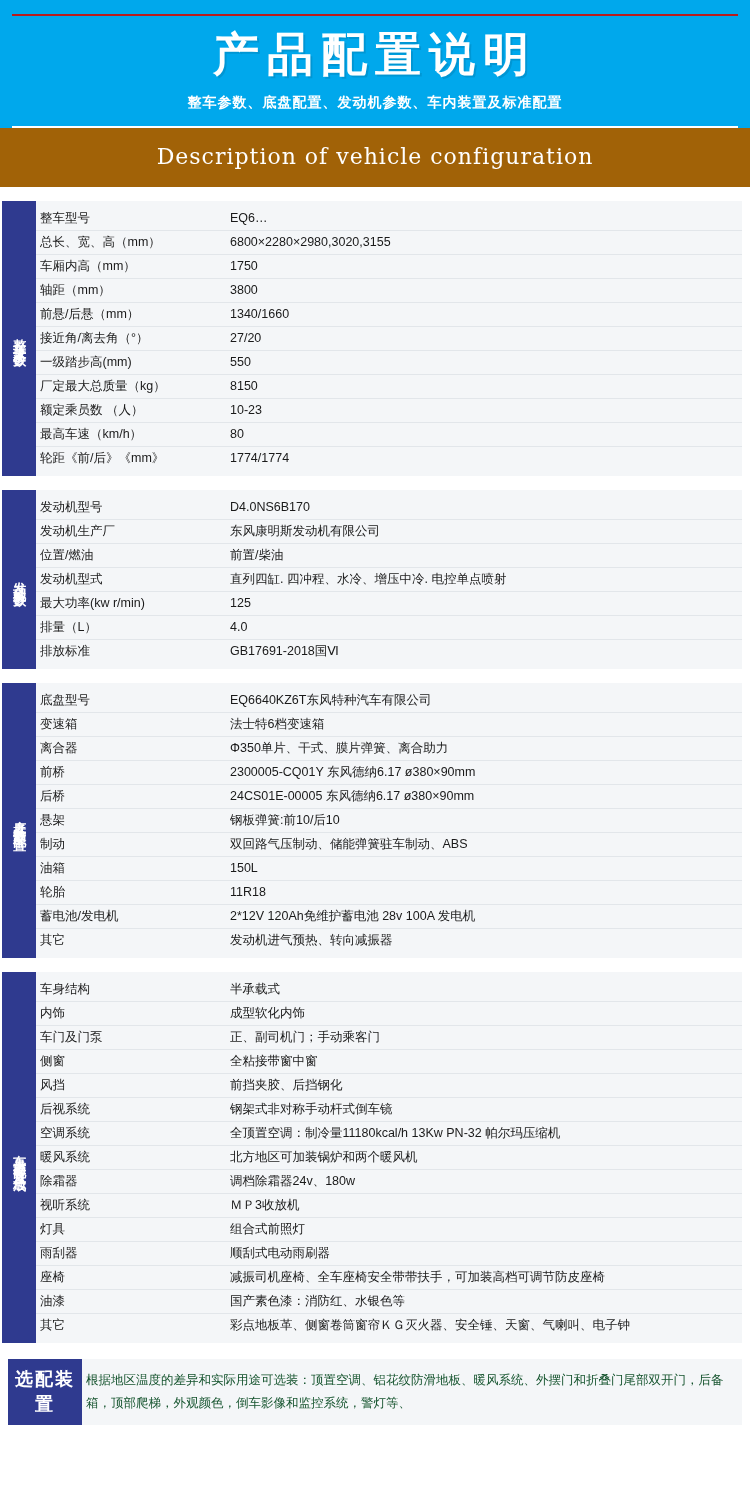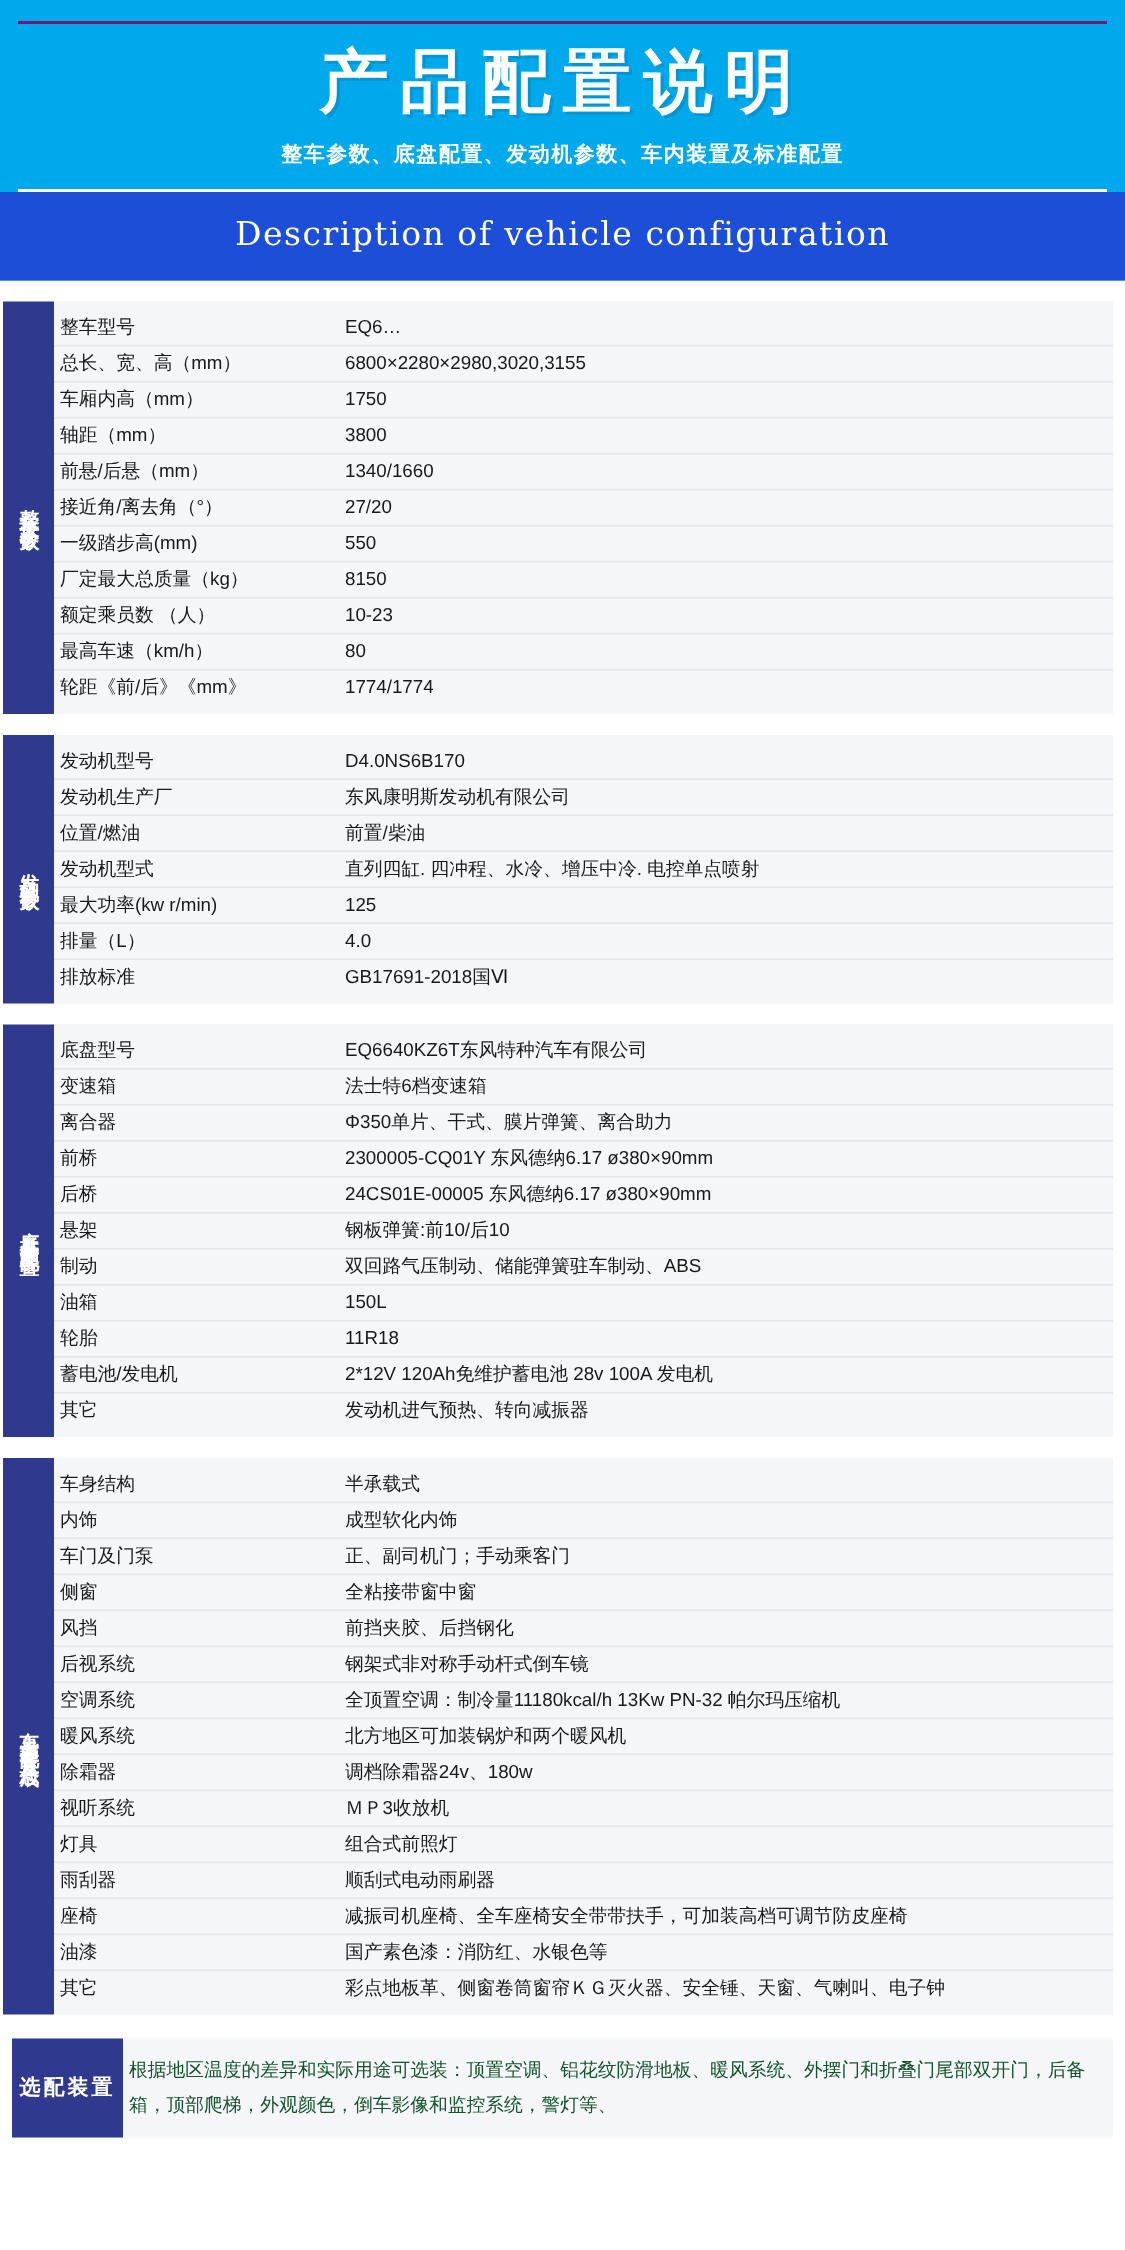--- a/index.html
+++ b/index.html
@@ -16,21 +16,21 @@
     overflow: hidden;
   }
 
   
   .header {
     background: #00a8ec;
     padding: 14px 0 0 0;
     position: relative;
   }
   .header-inner {
-    border-top: 2px solid #701a75;
+    border-top: 2px solid #b91c1c;
     border-bottom: 2px solid #ffffff;
     margin: 0 12px;
     padding: 6px 0 10px 0;
   }
   .main-title {
     text-align: center;
     color: #ffffff;
     font-family: "DejaVu Serif", serif;
     font-weight: bold;
     font-size: 46px;
@@ -47,21 +47,21 @@
     font-weight: bold;
     padding-bottom: 4px;
   }
   .en-title {
     text-align: center;
     color: #ffffff;
     font-family: "DejaVu Serif", serif;
     font-size: 22px;
     letter-spacing: 1px;
     padding: 16px 0 18px 0;
-    background: #1d4ed8;
+    background: #a16207;
   }
 
   
   .section {
     display: flex;
     margin: 14px 8px 0 2px;
     background: #f4f6f8;
   }
   .section-label {
     width: 34px;
@@ -112,21 +112,21 @@
     display: flex;
     margin: 16px 8px 14px 8px;
     background: #f4f6f8;
     align-items: stretch;
   }
   .optional-label {
     width: 74px;
     min-width: 74px;
     background: #2f3a8f;
     color: #ffffff;
-    font-size: 14px;
+    font-size: 18px;
     font-weight: bold;
     display: flex;
     align-items: center;
     justify-content: center;
     text-align: center;
     letter-spacing: 2px;
     line-height: 1.35;
   }
   .optional-text {
     flex: 1;

